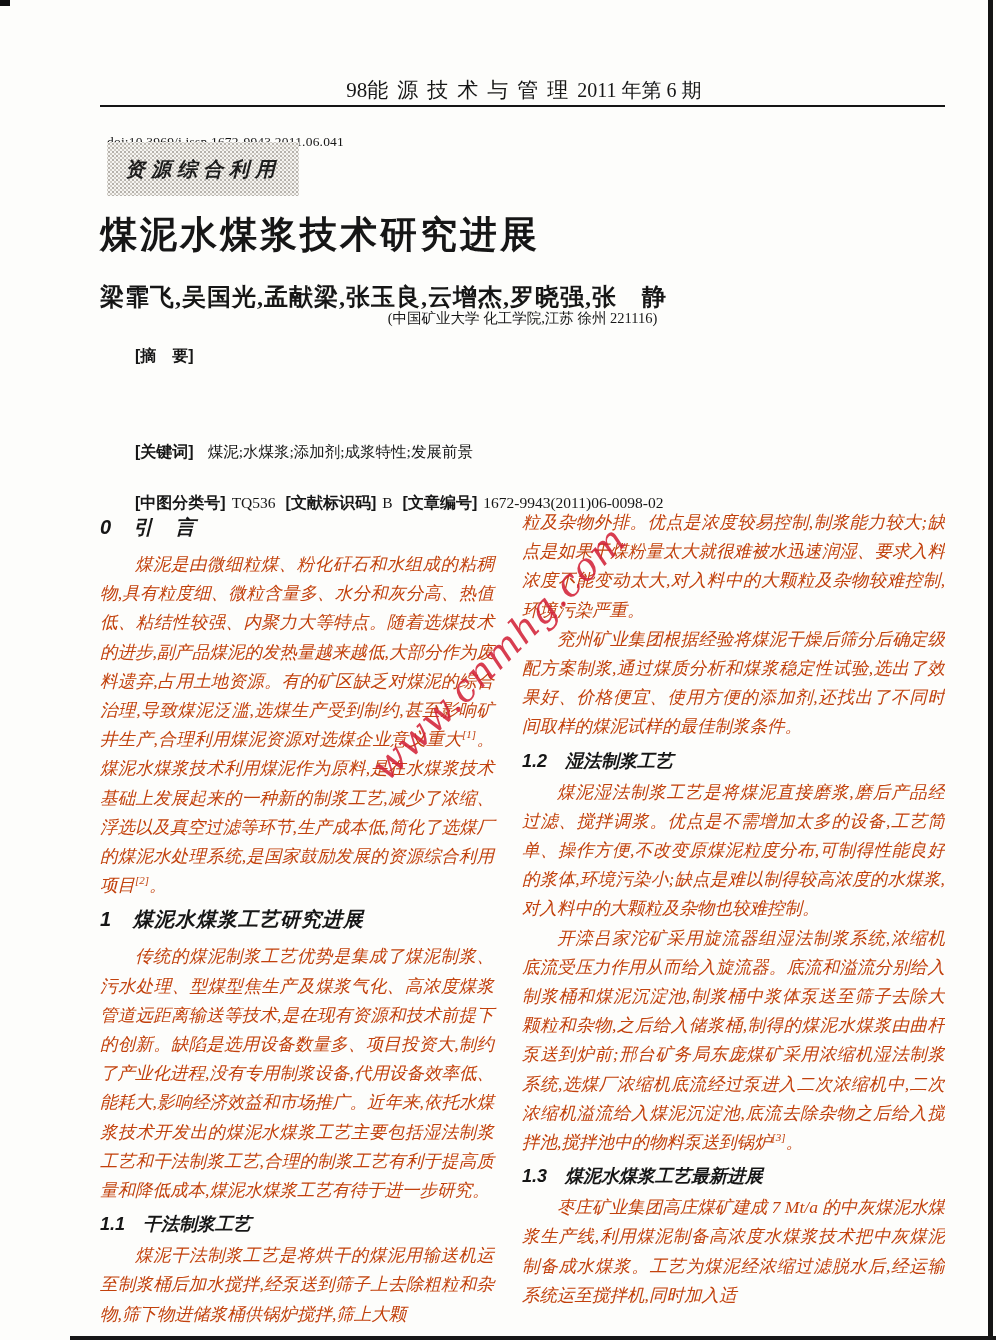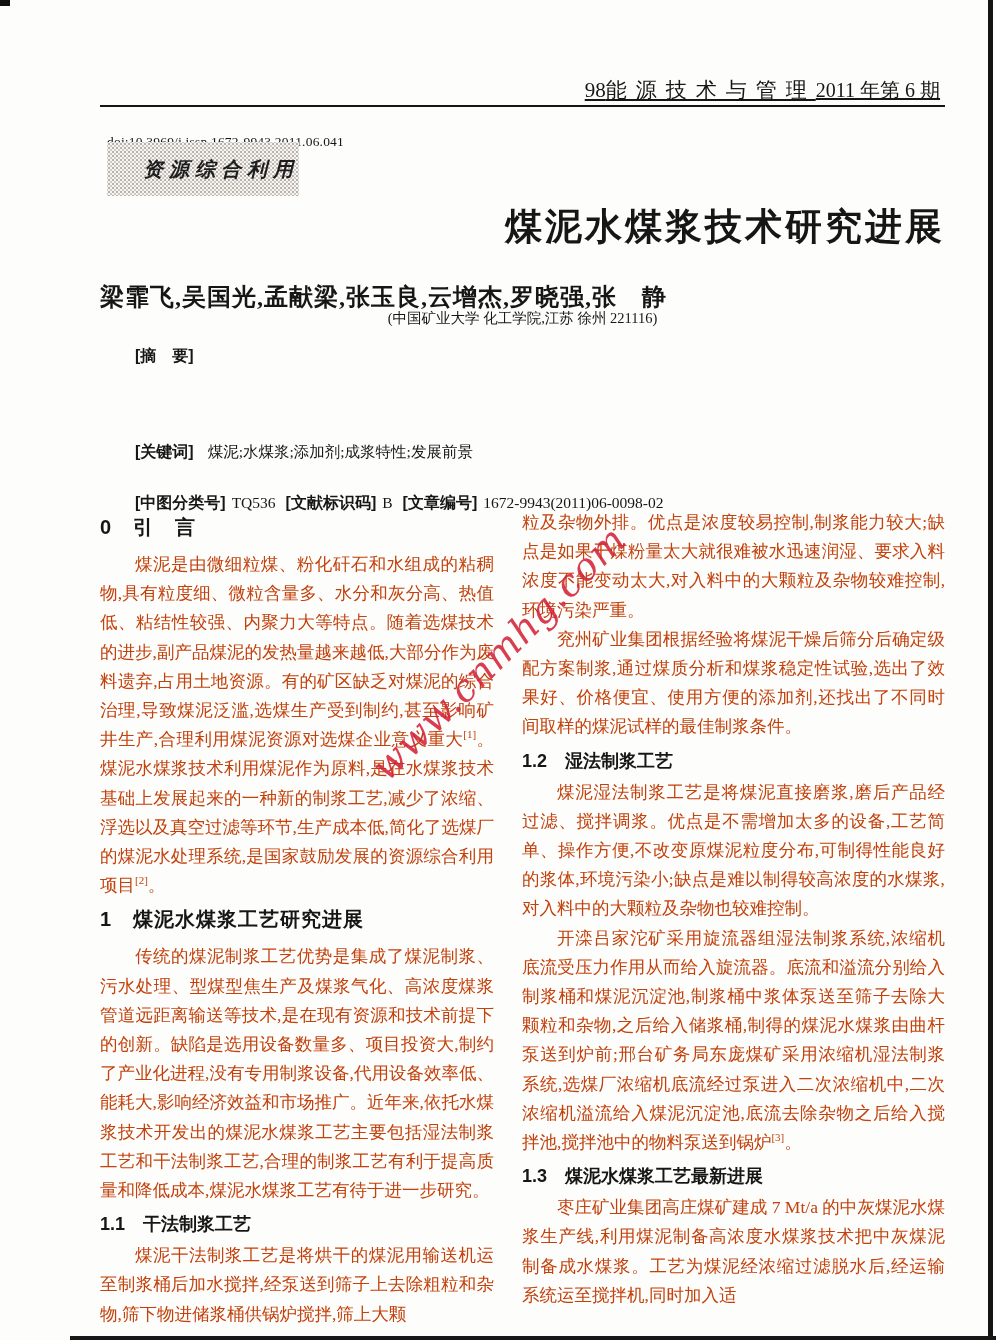--- a/index.html
+++ b/index.html
@@ -7,57 +7,57 @@
     width:996px;height:1340px;position:relative;overflow:hidden;
     background:#fdfdfb;color:#161616;
     font-family:"Liberation Serif","DejaVu Serif",serif;
   }
   
   .edge-right{position:absolute;top:0;right:3px;width:5px;height:1340px;background:#141414;}
   .edge-bottom{position:absolute;left:70px;bottom:0;width:926px;height:4px;background:#181818;}
   .corner-mark{position:absolute;left:0;top:0;width:10px;height:6px;background:#101010;}
 
   
-  .header{position:absolute;top:76px;left:108px;width:832px;display:flex;justify-content:flex-end;align-items:baseline;text-decoration:underline;}
+  .header{position:absolute;top:76px;left:108px;width:832px;display:flex;justify-content:center;align-items:baseline;}
   .pagenum{font-size:21px;}
   .journal{font-size:21px;letter-spacing:9px;}
   .issue{font-size:20px;}
   .header-rule{position:absolute;top:105px;left:100px;width:845px;height:2px;background:#151515;}
 
   .doi{position:absolute;top:134px;left:107px;font-size:13.5px;letter-spacing:.2px;}
 
   .category-box{
     position:absolute;top:142px;left:107px;width:192px;height:54px;
-    display:flex;align-items:center;justify-content:flex-end;
+    display:flex;align-items:center;justify-content:center;
     background-color:#f6f5f2;
     background-image:radial-gradient(#b3afa8 .7px,transparent .9px),radial-gradient(#ccc8c0 .7px,transparent .9px);
     background-size:4px 4px,4px 4px;background-position:0 0,2px 2px;
     font-size:20px;font-weight:700;letter-spacing:6px;font-style:italic;color:#1d1d1d;
     font-family:"Liberation Sans","DejaVu Sans",sans-serif;
   }
 
-  .title{position:absolute;top:202px;left:100px;width:845px;margin:0;text-align:right;
+  .title{position:absolute;top:210px;left:100px;width:845px;margin:0;text-align:left;
     font-size:37px;font-weight:700;letter-spacing:3px;
     font-family:"Liberation Sans","DejaVu Sans",sans-serif;}
   .authors{position:absolute;top:281px;left:100px;width:845px;text-align:left;
     font-size:24px;font-weight:700;letter-spacing:1px;}
   .affiliation{position:absolute;top:309px;left:100px;width:845px;text-align:center;font-size:14.5px;}
 
   
   .meta{font-size:15.5px;line-height:29px;text-align:justify;}
   .meta-label{font-weight:700;font-family:"Liberation Sans","DejaVu Sans",sans-serif;font-size:16px;}
   .abstract{position:absolute;top:341px;left:135px;width:772px;padding-left:102px;box-sizing:border-box;}
   .abstract .meta-label{position:absolute;left:0;top:0;}
   .keywords{position:absolute;top:437px;left:135px;width:780px;}
   .keywords .meta-text{margin-left:14px;}
   .classification{position:absolute;top:488px;left:135px;width:790px;font-size:15.5px;}
   .classification .val{margin:0 10px 0 6px;}
 
   
-  .columns{position:absolute;top:508px;left:100px;width:845px;height:832px;overflow:hidden;}
+  .columns{position:absolute;top:508px;left:100px;width:845px;height:832px;overflow:hidden;font-style:italic;}
   .col{position:absolute;top:0;}
   .col-left{left:0;width:394px;}
   .col-right{left:422px;width:423px;}
   .col p{margin:0;font-size:17.5px;line-height:29.2px;text-align:justify;text-indent:2em;color:#c2410c;}
   .col p.continuation{text-indent:0;}
   .h-major{margin:6px 0 9px;font-size:20px;font-weight:700;letter-spacing:1px;
     font-family:"Liberation Sans","DejaVu Sans",sans-serif;}
   .h-sub{margin:7px 0 5px;font-size:18px;font-weight:700;
     font-family:"Liberation Sans","DejaVu Sans",sans-serif;}
   sup.ref{font-size:11px;line-height:0;vertical-align:super;}

